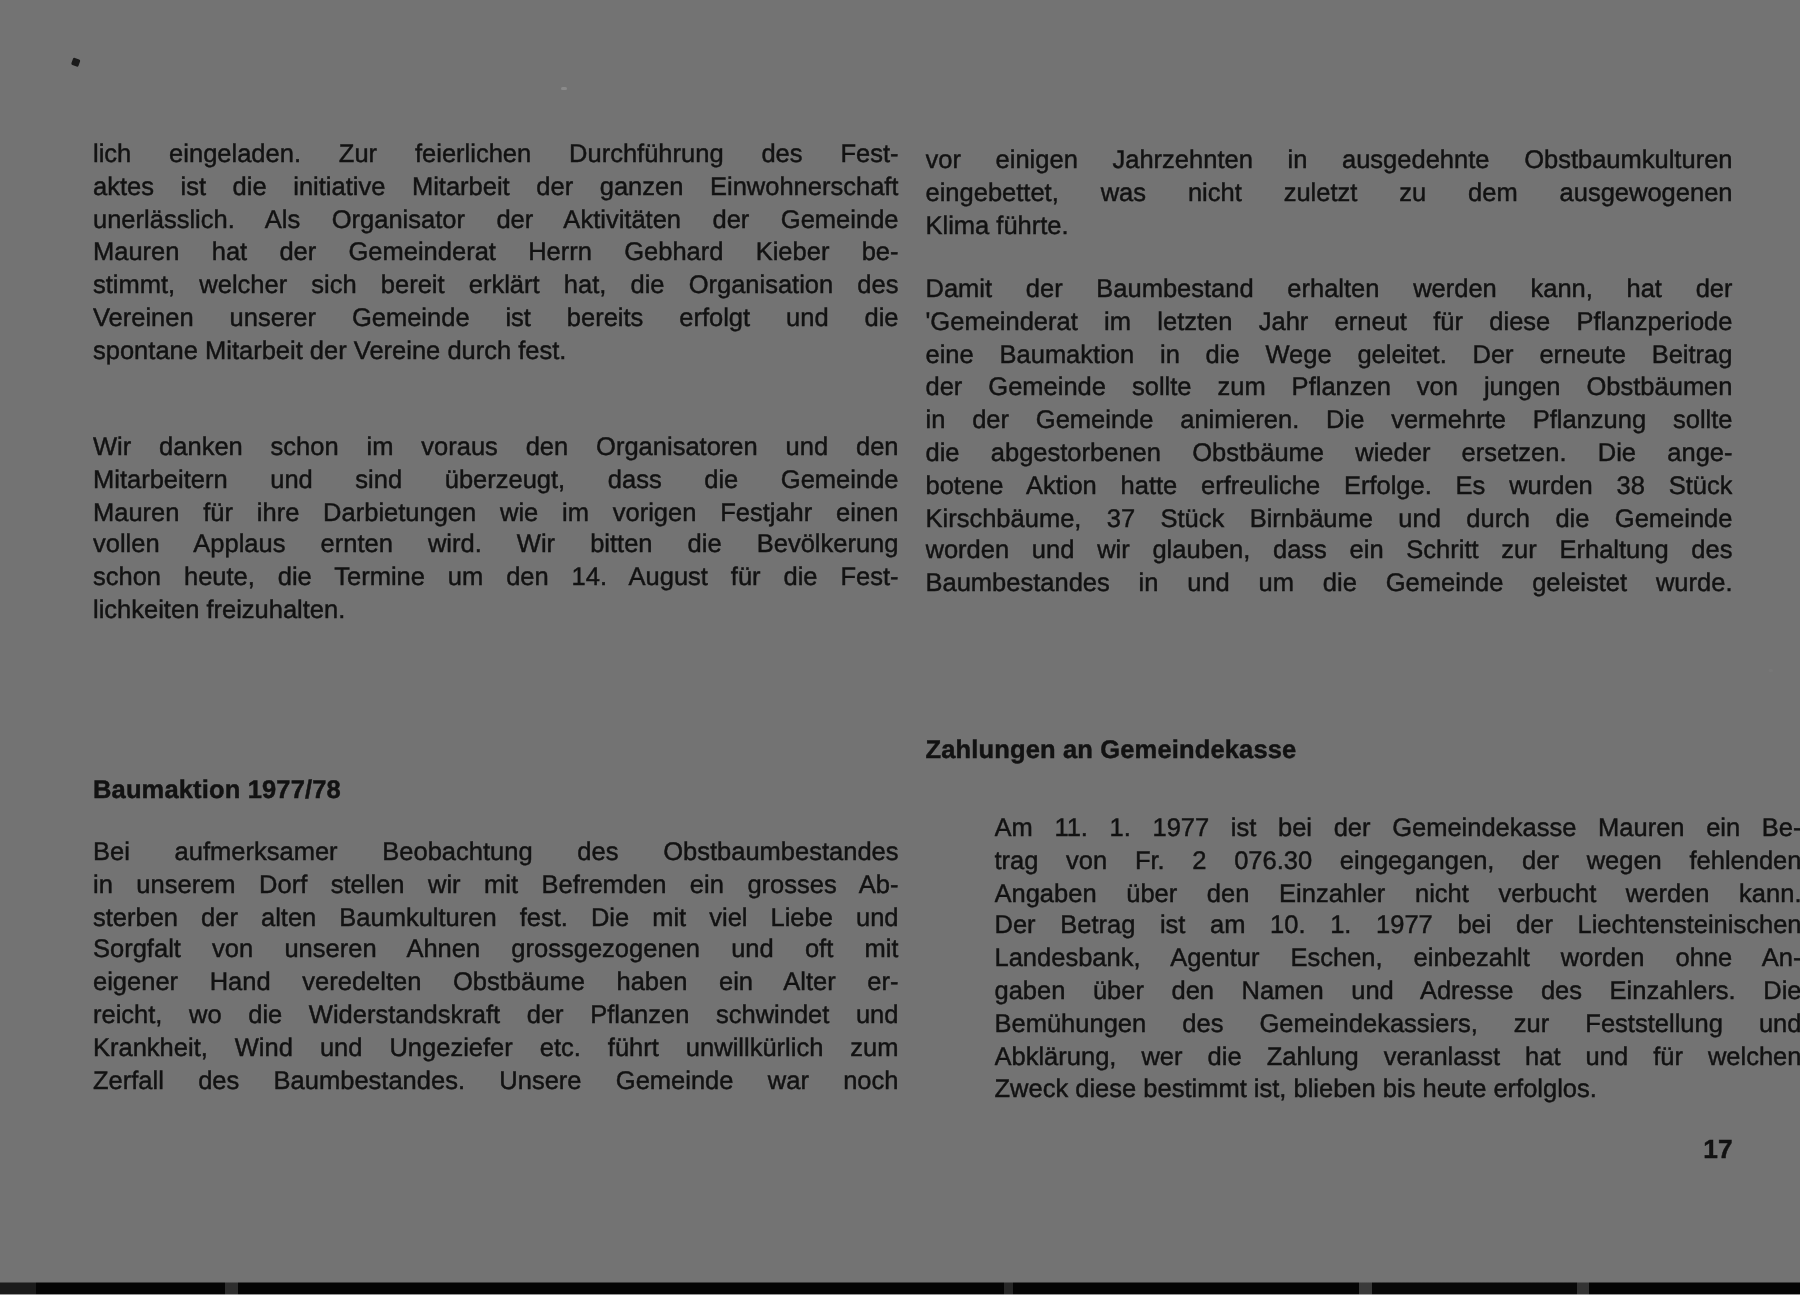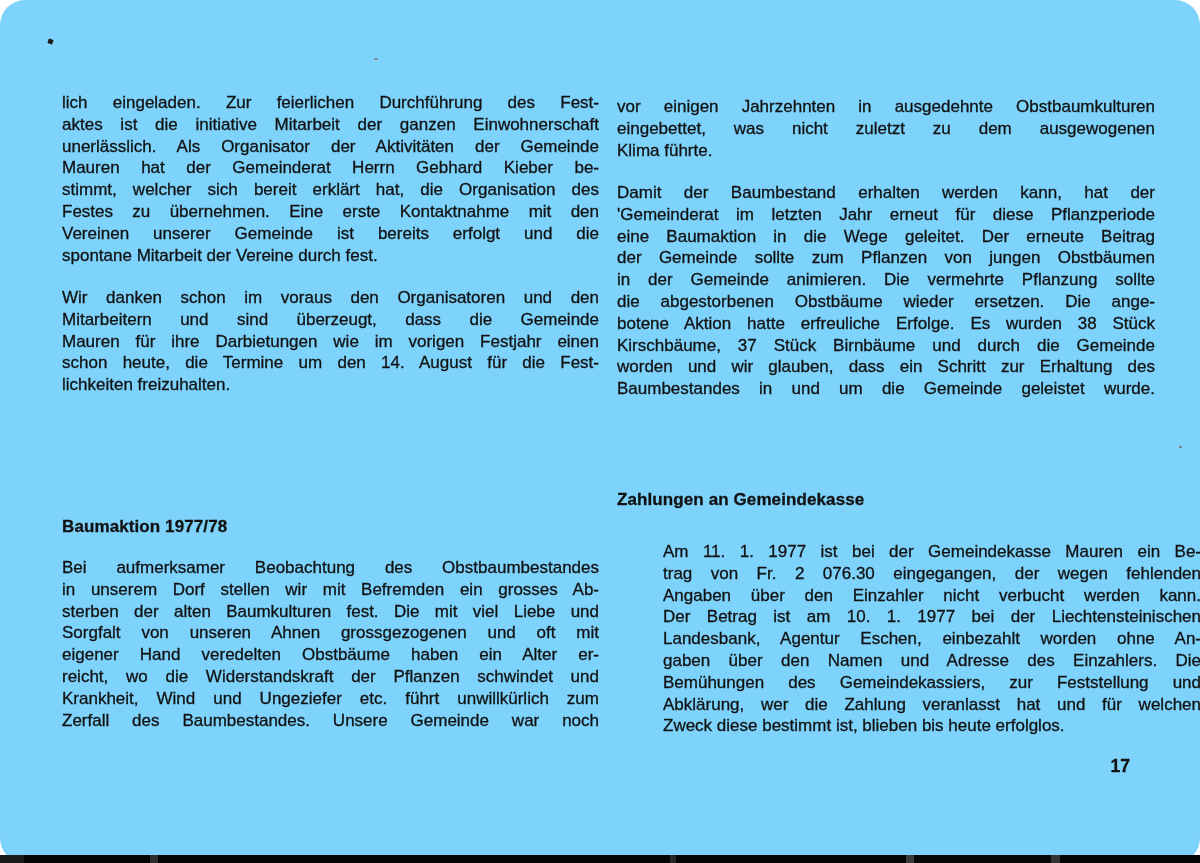--- a/index.html
+++ b/index.html
@@ -11,22 +11,21 @@
     width: 1200px;
     height: 863px;
     position: relative;
     overflow: hidden;
     font-family: "Liberation Sans", "DejaVu Sans", sans-serif;
     color: #111111;
   }
   .page {
     position: absolute;
     inset: 0;
-    background: #7dd3fc;
-    border-radius: 25px;
+    background: #737373;
   }
   .block {
     position: absolute;
     font-size: 17px;
     line-height: 21.8px;
     color: #121212;
     -webkit-text-stroke: 0.3px #121212;
   }
   .col-left  { left: 62px;  width: 537px; }
   .col-right { left: 617px; width: 538px; }
@@ -42,21 +41,21 @@
   .justify-last .line.line-last {
     text-align-last: justify;
   }
   .heading {
     font-weight: bold;
     font-size: 17px;
     letter-spacing: 0.1px;
   }
   .page-number {
     position: absolute;
-    left: 592px;
+    left: 617px;
     width: 538px;
     top: 756px;
     text-align: right;
     font-size: 17.5px;
     font-weight: bold;
     color: #121212;
     -webkit-text-stroke: 0.3px #121212;
   }
   .scan-bar {
     position: absolute;
@@ -92,29 +91,29 @@
   <div class="artifact artifact-1"></div>
   <div class="artifact artifact-2"></div>
   <div class="artifact artifact-3"></div>
 
   <div class="block col-left" style="top:92px;">
       <div class="line">lich eingeladen. Zur feierlichen Durchführung des Fest-</div>
       <div class="line">aktes ist die initiative Mitarbeit der ganzen Einwohnerschaft</div>
       <div class="line">unerlässlich. Als Organisator der Aktivitäten der Gemeinde</div>
       <div class="line">Mauren hat der Gemeinderat Herrn Gebhard Kieber be-</div>
       <div class="line">stimmt, welcher sich bereit erklärt hat, die Organisation des</div>
-      <div class="line">Festes zu übernehmen. Eine erste Kontaktnahme mit den</div>
       <div class="line">Vereinen unserer Gemeinde ist bereits erfolgt und die</div>
       <div class="line line-last">spontane Mitarbeit der Vereine durch fest.</div>
     </div>
 
   <div class="block col-left" style="top:287px;">
       <div class="line">Wir danken schon im voraus den Organisatoren und den</div>
       <div class="line">Mitarbeitern und sind überzeugt, dass die Gemeinde</div>
       <div class="line">Mauren für ihre Darbietungen wie im vorigen Festjahr einen</div>
+      <div class="line">vollen Applaus ernten wird. Wir bitten die Bevölkerung</div>
       <div class="line">schon heute, die Termine um den 14. August für die Fest-</div>
       <div class="line line-last">lichkeiten freizuhalten.</div>
     </div>
 
   <div class="block col-left heading" style="top:516px;">Baumaktion 1977/78</div>
 
   <div class="block col-left justify-last" style="top:557px;">
       <div class="line">Bei aufmerksamer Beobachtung des Obstbaumbestandes</div>
       <div class="line">in unserem Dorf stellen wir mit Befremden ein grosses Ab-</div>
       <div class="line">sterben der alten Baumkulturen fest. Die mit viel Liebe und</div>

